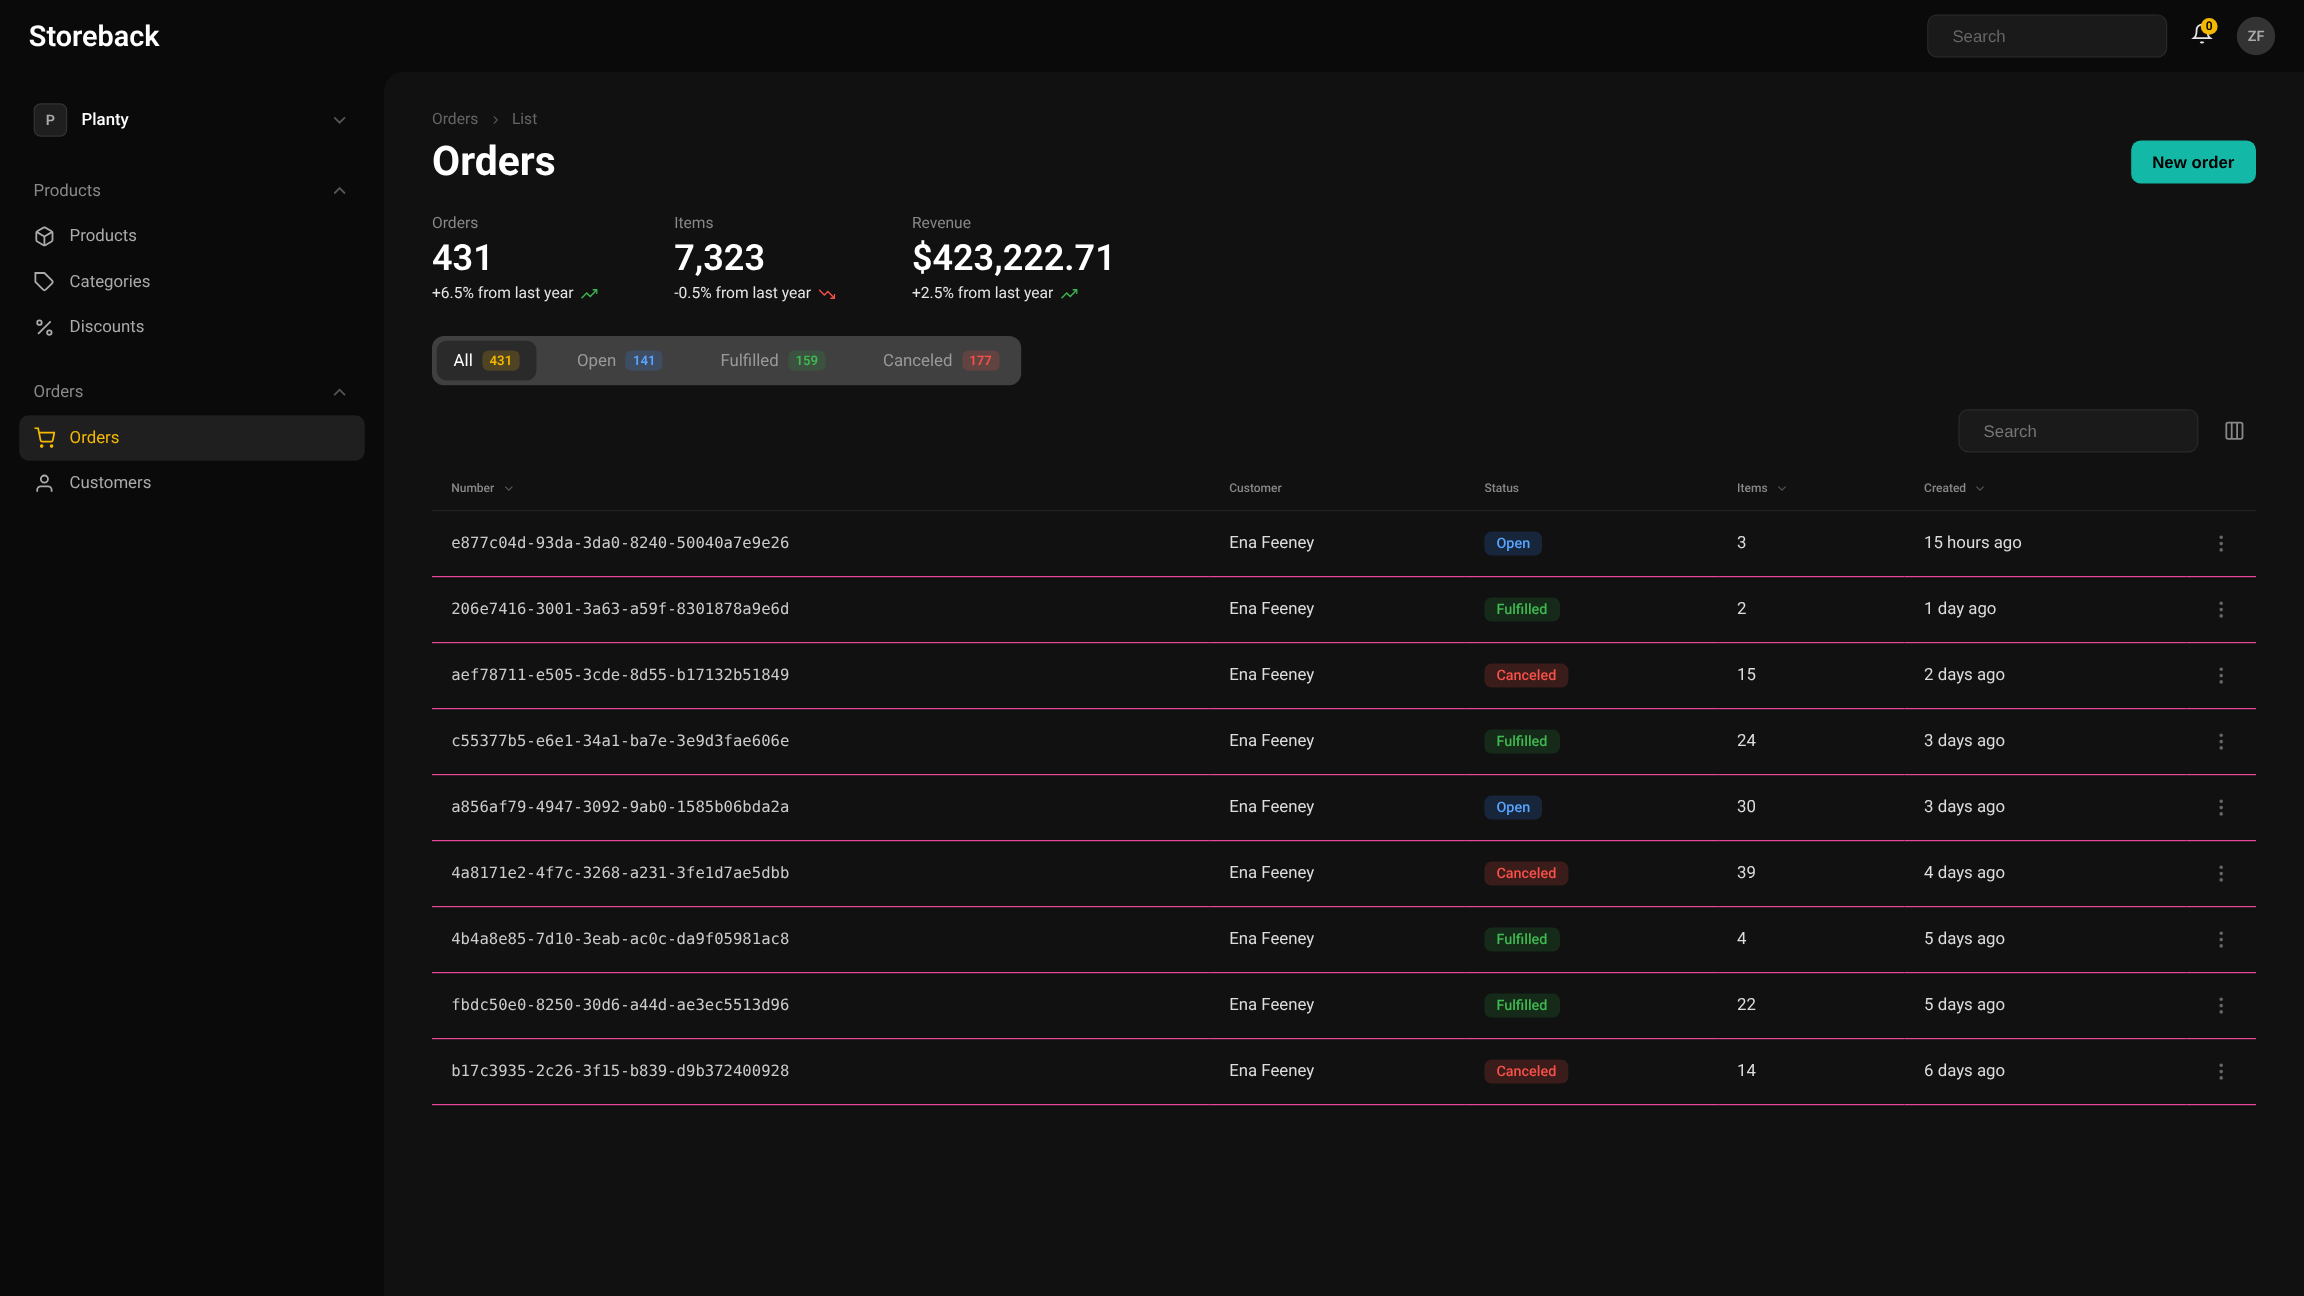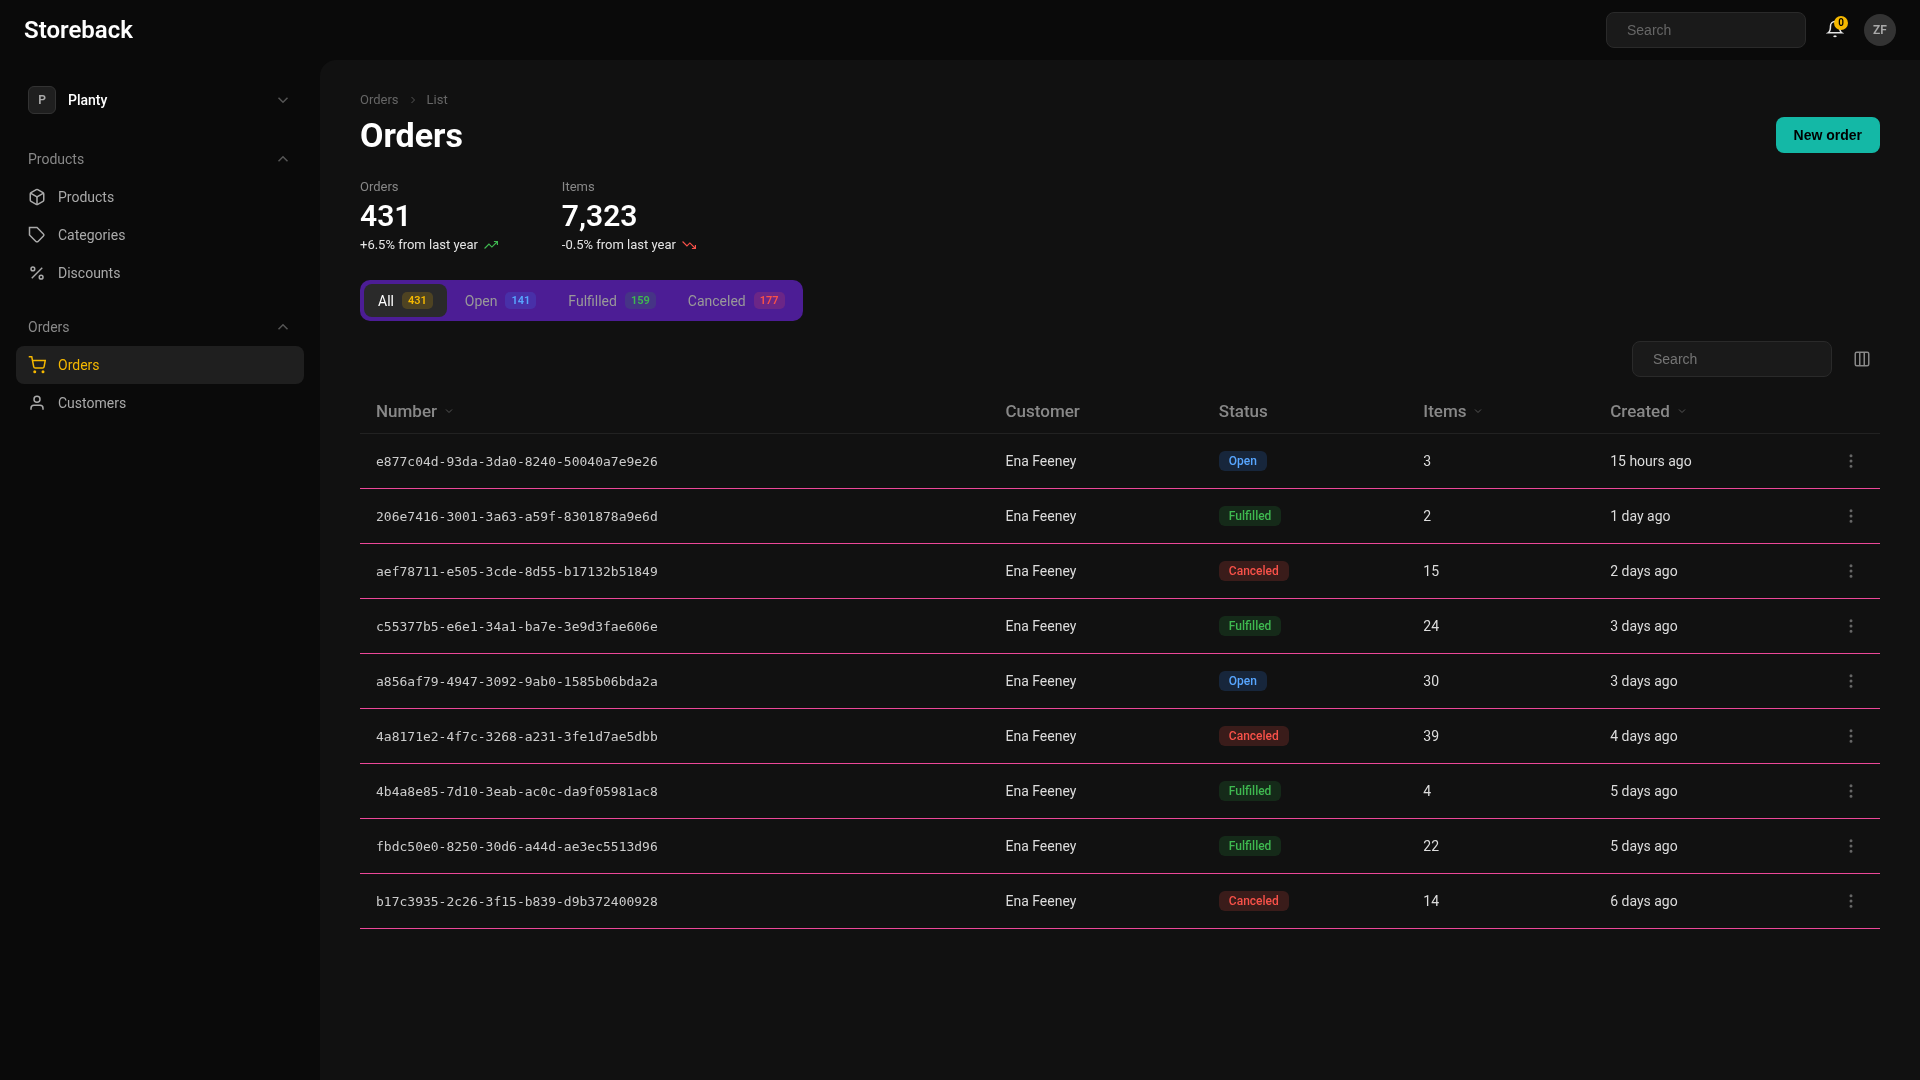--- a/index.html
+++ b/index.html
@@ -174,22 +174,22 @@
   margin-bottom: 28px;
 }
 .stat { display: flex; flex-direction: column; gap: 4px; }
 .stat-label { color: #888; font-size: 13px; }
 .stat-value { color: #fff; font-size: 30px; font-weight: 600; }
 .stat-change { display: flex; align-items: center; gap: 6px; font-size: 13px; }
 .stat-change .up { color: #3fb950; }
 .stat-change .down { color: #f85149; }
 .tabs {
   display: inline-flex;
-  gap: 4px;
-  background: #4c1d95;
+  gap: 20px;
+  background: #404040;
   padding: 4px;
   border-radius: 10px;
   margin-bottom: 20px;
 }
 .tab {
   display: flex;
   align-items: center;
   gap: 8px;
   padding: 8px 14px;
   border-radius: 8px;
@@ -241,21 +241,21 @@
   height: 36px;
   border-radius: 8px;
   color: #888;
   cursor: pointer;
 }
 table { width: 100%; border-collapse: collapse; }
 thead th {
   text-align: left;
   color: #888;
   font-weight: 500;
-  font-size: 17px;
+  font-size: 10px;
   padding: 12px 16px;
   border-bottom: 1px solid #222;
 }
 thead th .th-inner { display: flex; align-items: center; gap: 6px; cursor: pointer; }
 tbody td {
   padding: 14px 16px;
   border-bottom: 1px solid #ec4899;
   color: #ddd;
   font-size: 14px;
 }
@@ -419,20 +419,33 @@
         </div>
         <div class="stat">
           <div class="stat-label">Items</div>
           <div class="stat-value">7,323</div>
           <div class="stat-change">
             <span>-0.5% from last year</span>
             <span class="icon down" style="width:14px;height:14px">
               <svg viewBox="0 0 24 24">
                   <polyline points="23 18 13.5 8.5 8.5 13.5 1 6"></polyline>
                   <polyline points="17 18 23 18 23 12"></polyline>
+                </svg>
+            </span>
+          </div>
+        </div>
+        <div class="stat">
+          <div class="stat-label">Revenue</div>
+          <div class="stat-value">$423,222.71</div>
+          <div class="stat-change">
+            <span>+2.5% from last year</span>
+            <span class="icon up" style="width:14px;height:14px">
+              <svg viewBox="0 0 24 24">
+                  <polyline points="23 6 13.5 15.5 8.5 10.5 1 18"></polyline>
+                  <polyline points="17 6 23 6 23 12"></polyline>
                 </svg>
             </span>
           </div>
         </div>
       </div>
 
       <div class="tabs" id="tabs-host">
           <div class="tab active">
             <span>All</span>
             <span class="tab-count badge-yellow">431</span>

